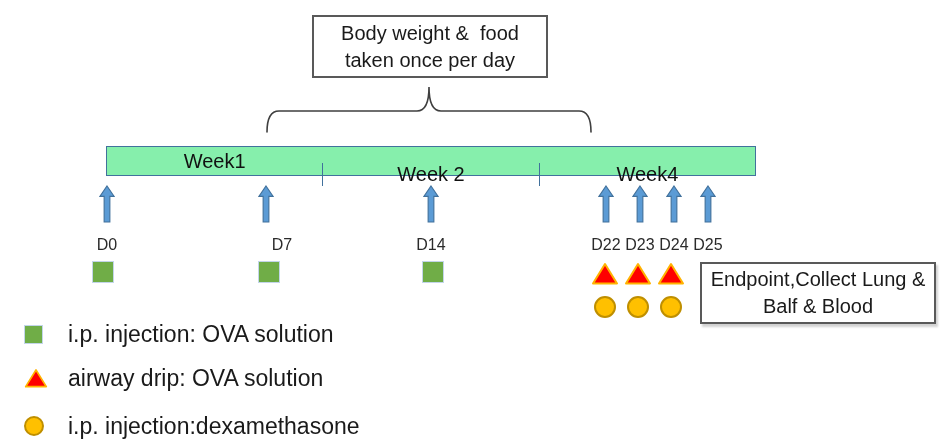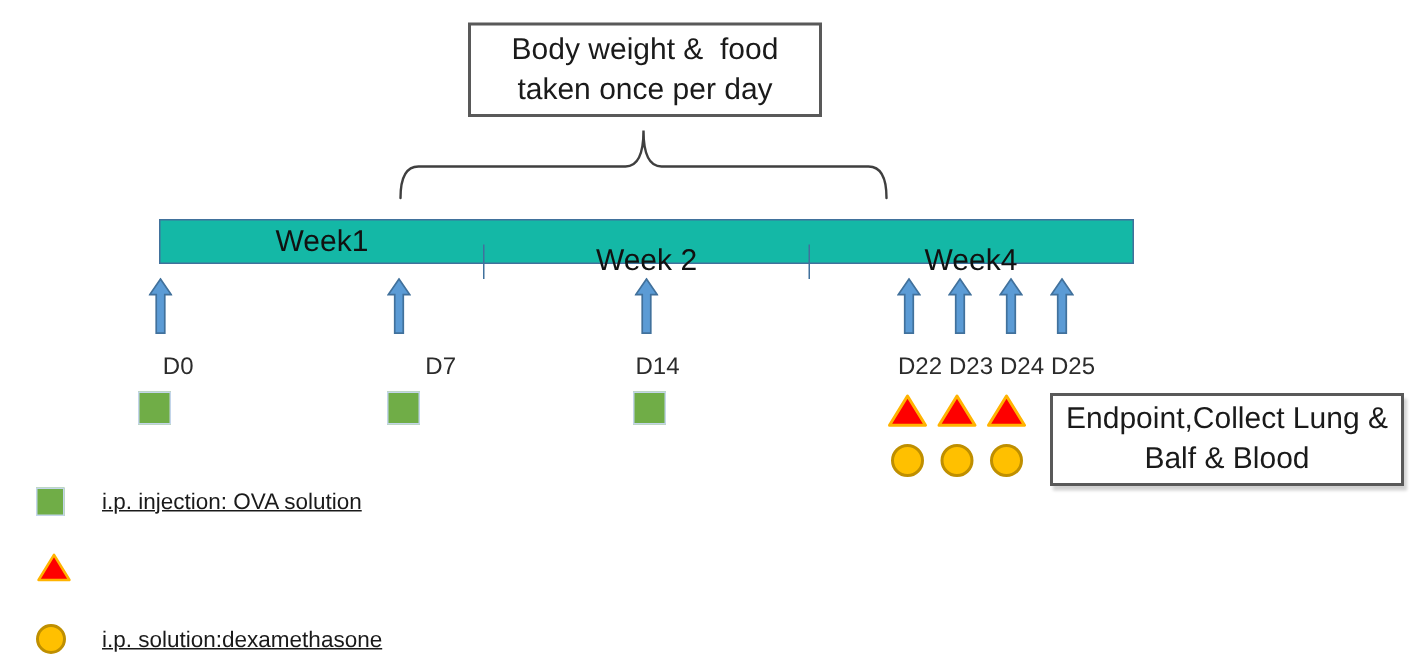--- a/index.html
+++ b/index.html
@@ -18,50 +18,50 @@
   .endpoint-box{
     left:700px;top:262px;width:236px;height:62px;font-size:20px;line-height:27px;
     box-shadow:2px 3px 2px rgba(0,0,0,0.18);
     text-align:center;
   }
   
   .brace{position:absolute;left:260px;top:84px;}
   
   .week-bar{
     position:absolute;left:106px;top:146px;width:650px;height:30px;box-sizing:border-box;
-    background:#14b8a6;border:1.5px solid #41719c;display:flex;align-items:center;
+    background:#86efac;border:1.5px solid #41719c;display:flex;align-items:center;
   }
   .week-seg{
     flex:1;display:flex;align-items:center;justify-content:center;
     font-size:20px;color:#111;box-sizing:border-box;
   }
   .week-seg + .week-seg{border-left:1.5px solid #41719c;margin-top:26px;}
   
   .arrow{position:absolute;top:185px;}
   
   .day-label{
-    position:absolute;top:236px;width:44px;text-align:right;
+    position:absolute;top:236px;width:44px;text-align:center;
     font-size:16px;color:#2b2b2b;
   }
   
   .sq{
     position:absolute;width:20px;height:20px;background:#70ad47;
     border:1px solid #c3d5ea;top:261px;
   }
   .tri{position:absolute;top:262px;}
   .dot{
     position:absolute;width:18px;height:18px;border-radius:50%;
     background:#ffc000;border:2px solid #bf8f00;top:296px;
   }
   
   .legend-row{
     position:absolute;left:24px;height:24px;display:flex;align-items:center;column-gap:20px;
   }
   .legend-marker{width:24px;display:flex;justify-content:flex-start;align-items:center;}
-  .legend-label{font-size:15px;color:#1a1a1a;text-decoration:underline;}
+  .legend-label{font-size:23px;color:#1a1a1a;}
   .legend-sq{width:17px;height:17px;background:#70ad47;border:1px solid #c3d5ea;}
   .legend-dot{width:16px;height:16px;border-radius:50%;background:#ffc000;border:2px solid #bf8f00;}
 </style>
 </head>
 <body>
 
 <div class="canvas">
 
   <div class="note-box top-box">
     <div>Body weight &amp;  food</div>
@@ -136,21 +136,22 @@
         <span class="legend-sq"></span>
       </span>
     <span class="legend-label">i.p. injection: OVA solution</span>
   </div>
   <div class="legend-row" style="top:366px">
     <span class="legend-marker">
       <svg width="24" height="21" viewBox="0 0 28 24">
           <polygon points="14,2 26,21.5 2,21.5" fill="#fe0000" stroke="#ffb300" stroke-width="2" stroke-linejoin="round"></polygon>
         </svg>
     </span>
+    <span class="legend-label">airway drip: OVA solution</span>
   </div>
   <div class="legend-row" style="top:414px">
     <span class="legend-marker">
         <span class="legend-dot"></span>
       </span>
-    <span class="legend-label">i.p. solution:dexamethasone</span>
+    <span class="legend-label">i.p. injection:dexamethasone</span>
   </div>
 
 </div>
 
 </body></html>

